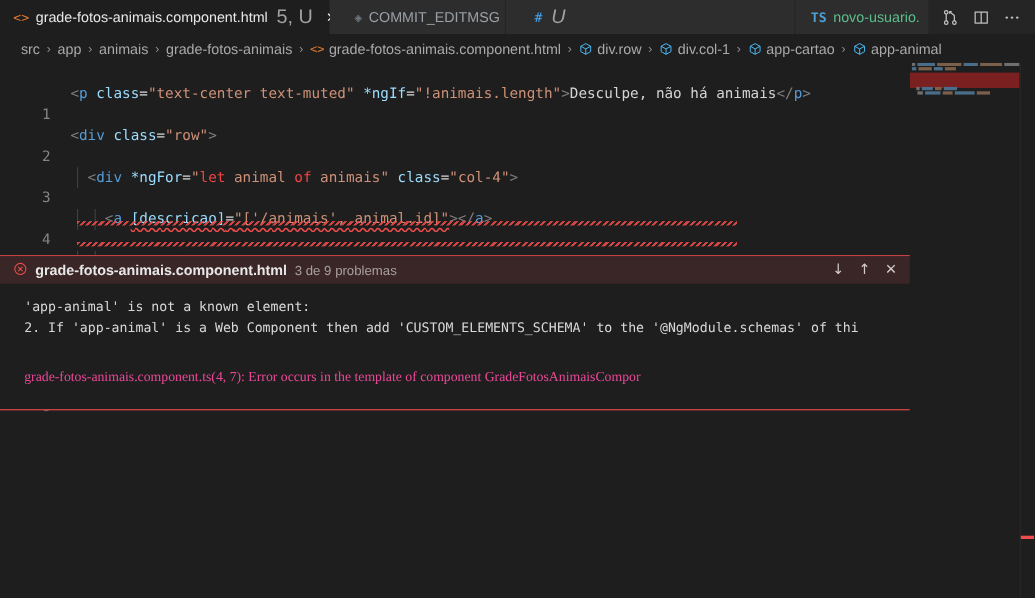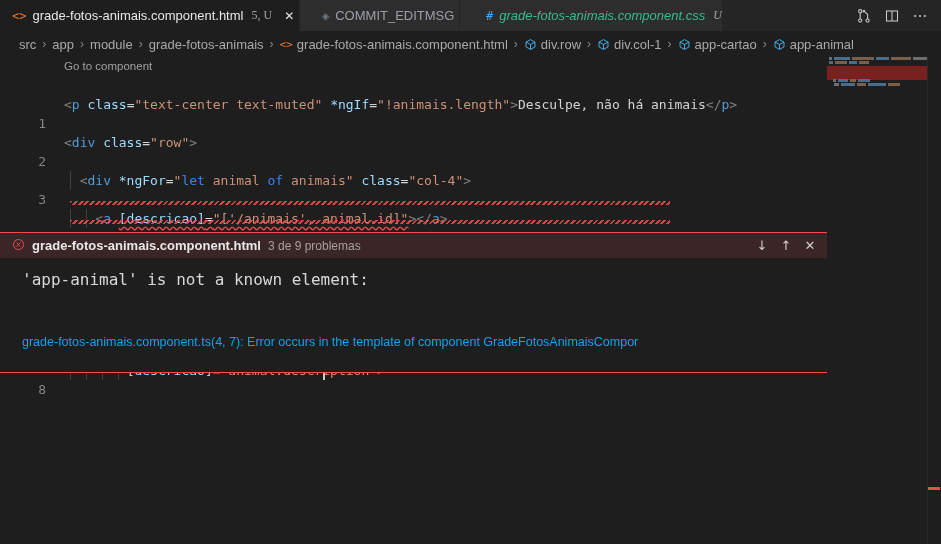--- a/index.html
+++ b/index.html
@@ -26,21 +26,21 @@
   }
   .tab.active {
     background:#1e1e1e; color:#e7e7e7;
   }
   .tab.active::before{
     content:""; position:absolute; top:0; left:0; right:0; height:1px; background:#1e1e1e;
   }
   .tab .ticon { font-size:12px; line-height:1; font-family:"DejaVu Sans Mono", monospace; }
   .tab .tlabel { font-size:13px; }
   .tab.italic .tlabel { font-style:italic; }
-  .tab .tbadge { font-size:12px; color:#a0a0a0; margin-left:2px;font-family:Liberation Serif, serif; }
+  .tab .tbadge { font-size:18px; color:#a0a0a0; margin-left:2px; }
   .tab .tclose {
     margin-left:6px; width:16px; height:16px; line-height:16px; text-align:center;
     font-size:12px; color:#d4d4d4; font-family:"DejaVu Sans", sans-serif;
   }
   .tab.active .tclose { color:#e8e8e8; }
   .icon-html { color:#e37933; }
   .icon-git  { color:#6e7681; }
   .icon-css  { color:#42a5f5; }
   .icon-ts   { color:#4d9fd6; font-size:10px; font-weight:bold; font-family:"Liberation Sans",sans-serif; }
   .label-css { color:#3bbb8a; }
@@ -85,21 +85,21 @@
   .hint { position:absolute; left:64px; top:0; color:#a0a0a0; font-size:11.5px;
           font-family:"Liberation Sans", sans-serif; }
 
   
   .t-punct  { color:#808080; }
   .t-tag    { color:#569cd6; }
   .t-attr   { color:#9cdcfe; }
   .t-str    { color:#ce9178; }
   .t-txt    { color:#d4d4d4; }
   .t-eq     { color:#d4d4d4; }
-  .t-kw     { color:#3b82f6; }
+  .t-kw     { color:#ef4444; }
 
   .squig {
     text-decoration: underline wavy #f14c4c;
     text-decoration-skip-ink:none;
     text-underline-offset:3px;
   }
 
   
   .guide { position:absolute; top:0; width:1px; height:19px; background:#404040; }
 
@@ -118,27 +118,27 @@
   }
   .errhead .ei { color:#f14c4c; font-size:13px; line-height:1; }
   .errhead .efile { color:#e8e8e8; font-size:13px; font-weight:bold; }
   .errhead .ecount { color:#a8a0a0; font-size:12px; }
   .errhead .eacts { margin-left:auto; display:flex; gap:4px; padding-right:8px; }
   .errhead .eact { width:20px; height:20px; display:flex; align-items:center;
                    justify-content:center; color:#d2cccc; font-size:13px;
                    font-family:"DejaVu Sans", sans-serif; }
   .errbody {
     padding:12px 0 0 22px;
-    font-family:"DejaVu Sans Mono", monospace; font-size:16px;
+    font-family:"DejaVu Sans Mono", monospace; font-size:12px;
     color:#d8d8d8; line-height:19px; white-space:nowrap; overflow:hidden;
   }
   .errfoot {
     position:absolute; left:22px; top:102px;
-    font-family:Liberation Sans, sans-serif; font-size:12.5px;
-    color:#0ea5e9; white-space:nowrap;
+    font-family:Liberation Serif, serif; font-size:12.5px;
+    color:#ec4899; white-space:nowrap;
   }
 
   
   .minimap {
     position:absolute; right:14px; top:0; width:100px; height:487px;
     background:#1e1e1e; overflow:hidden;
   }
   .mm-line { height:3px; margin-bottom:1px; display:flex; gap:2px; margin-left:3px; }
   .mm-seg { height:3px; display:block; }
   .mm-err { position:absolute; left:0; width:100px; background:#7a2020; }
@@ -169,24 +169,27 @@
       <span class="tclose">✕</span>
     </div>
 
     <div class="tab" style="width:160px; padding-left:22px;">
       <span class="ticon icon-git">◈</span>
       <span class="tlabel label-git">COMMIT_EDITMSG</span>
     </div>
 
     <div class="tab italic" style="width:263px; padding-left:26px;">
       <span class="ticon icon-css">#</span>
-      <span class="tlabel label-css">grade-fotos-animais.component.css</span>
       <span class="tbadge label-css" style="font-style:italic;">U</span>
     </div>
 
+    <div class="tab" style="width:122px; padding-left:14px; overflow:hidden;">
+      <span class="ticon icon-ts">TS</span>
+      <span class="tlabel label-ts">novo-usuario.</span>
+    </div>
 
     <div class="tabactions">
       <div class="act" title="Open Changes">
         <svg width="16" height="16" viewBox="0 0 16 16" fill="none" stroke="#c5c5c5" stroke-width="1.1">
           <circle cx="4.2" cy="3.2" r="1.6"></circle>
             <circle cx="4.2" cy="12.6" r="1.6"></circle>
           <circle cx="11.6" cy="12.6" r="1.6"></circle>
           <path d="M4.2 4.8 L4.2 11"></path>
             <path d="M11.6 11 L11.6 6.2 L7.2 2.6"></path>
           <path d="M7.2 2.6 L9.2 2.6 M7.2 2.6 L7.2 4.6"></path>
@@ -211,21 +214,21 @@
   <div class="breadcrumb">
     <span class="crumb">
         <span>src</span>
       </span>
     <span class="sep">›</span>
     <span class="crumb">
         <span>app</span>
       </span>
     <span class="sep">›</span>
     <span class="crumb">
-        <span>module</span>
+        <span>animais</span>
       </span>
     <span class="sep">›</span>
     <span class="crumb">
         <span>grade-fotos-animais</span>
       </span>
     <span class="sep">›</span>
     <span class="crumb">
       <span class="crumb-icon-html">&lt;&gt;</span>
       <span>grade-fotos-animais.component.html</span>
     </span>
@@ -270,23 +273,20 @@
             <path d="M2.5 5 L8 8 L13.5 5"></path>
             <path d="M8 8 L8 14"></path>
         </svg>
       </span>
       <span>app-animal</span>
     </span>
   </div>
 
   <div class="editor">
 
-    <div class="codeline" style="top:0;">
-      <span class="hint">Go to component</span>
-    </div>
 
     <div class="codeline" style="top:19px;">
       <span class="ln">1</span>
       <span class="ltext"><span class="t-punct">&lt;</span><span class="t-tag">p</span> <span class="t-attr">class</span><span class="t-eq">=</span><span class="t-str">"text-center text-muted"</span> <span class="t-attr">*ngIf</span><span class="t-eq">=</span><span class="t-str">"!animais.length"</span><span class="t-punct">&gt;</span><span class="t-txt">Desculpe, não há animais</span><span class="t-punct">&lt;/</span><span class="t-tag">p</span><span class="t-punct">&gt;</span></span>
     </div>
 
     <div class="codeline" style="top:38px;">
       <span class="ln">2</span>
       <span class="ltext"><span class="t-punct">&lt;</span><span class="t-tag">div</span> <span class="t-attr">class</span><span class="t-eq">=</span><span class="t-str">"row"</span><span class="t-punct">&gt;</span></span>
     </div>
@@ -352,20 +352,21 @@
         <span class="efile">grade-fotos-animais.component.html</span>
         <span class="ecount">3 de 9 problemas</span>
         <span class="eacts">
           <span class="eact">↓</span>
           <span class="eact">↑</span>
           <span class="eact">✕</span>
         </span>
       </div>
       <div class="errbody">
         <div>'app-animal' is not a known element:</div>
+        <div>2. If 'app-animal' is a Web Component then add 'CUSTOM_ELEMENTS_SCHEMA' to the '@NgModule.schemas' of thi</div>
       </div>
       <div class="errfoot">grade-fotos-animais.component.ts(4, 7): Error occurs in the template of component GradeFotosAnimaisCompor</div>
     </div>
 
     <div class="minimap">
       <div class="mm-line" style="margin-left:2px;">
         <span class="mm-seg" style="width:3px;background:#6e6e6e;"></span>
         <span class="mm-seg" style="width:16px;background:#4a6e8a;"></span>
         <span class="mm-seg" style="width:22px;background:#7a5f4a;"></span>
         <span class="mm-seg" style="width:14px;background:#4a6e8a;"></span>

